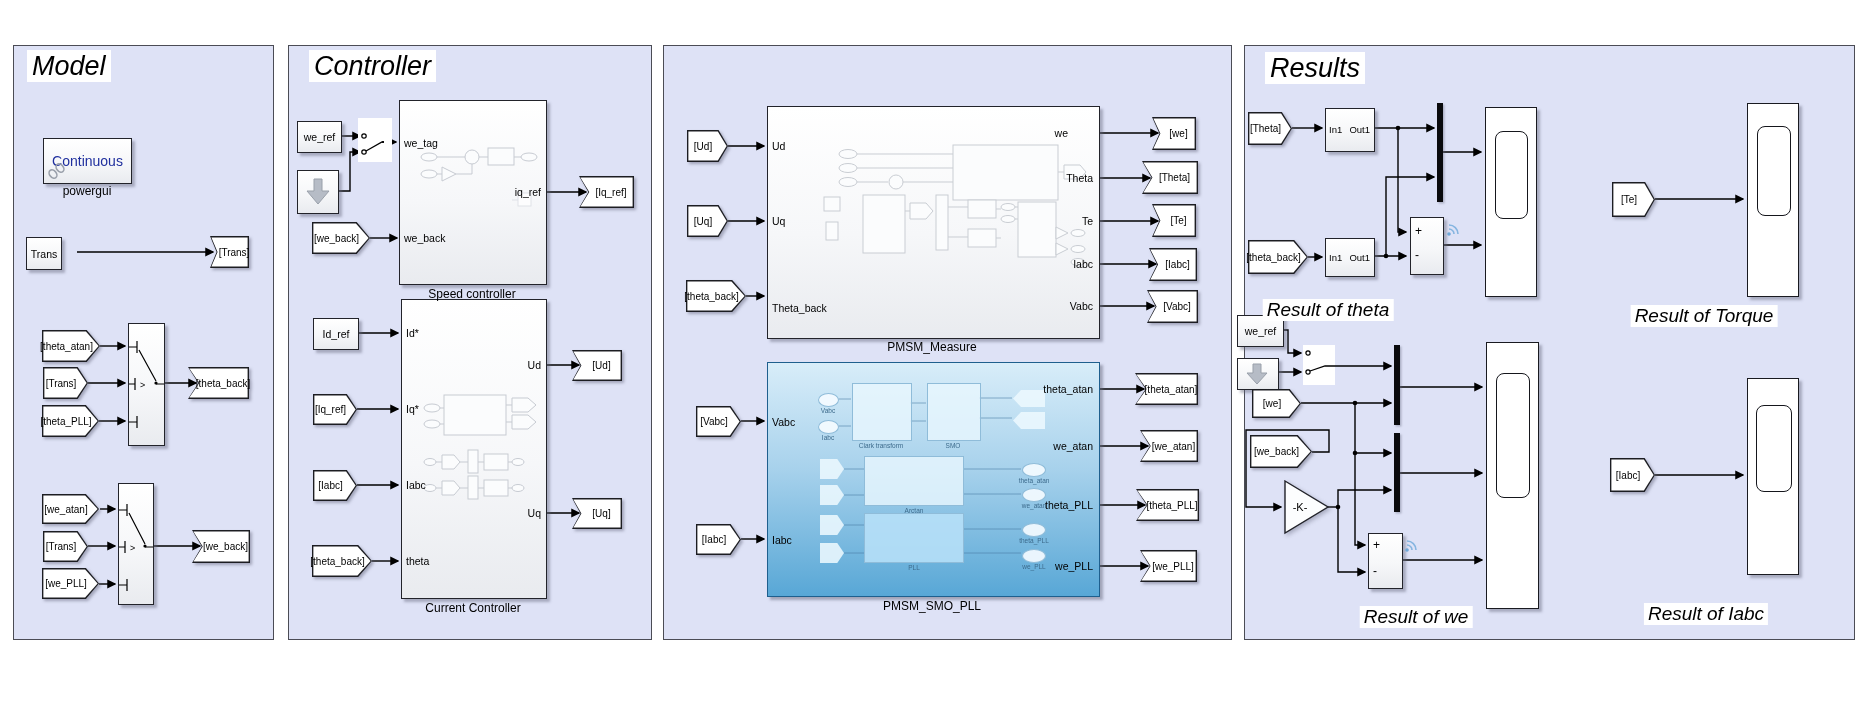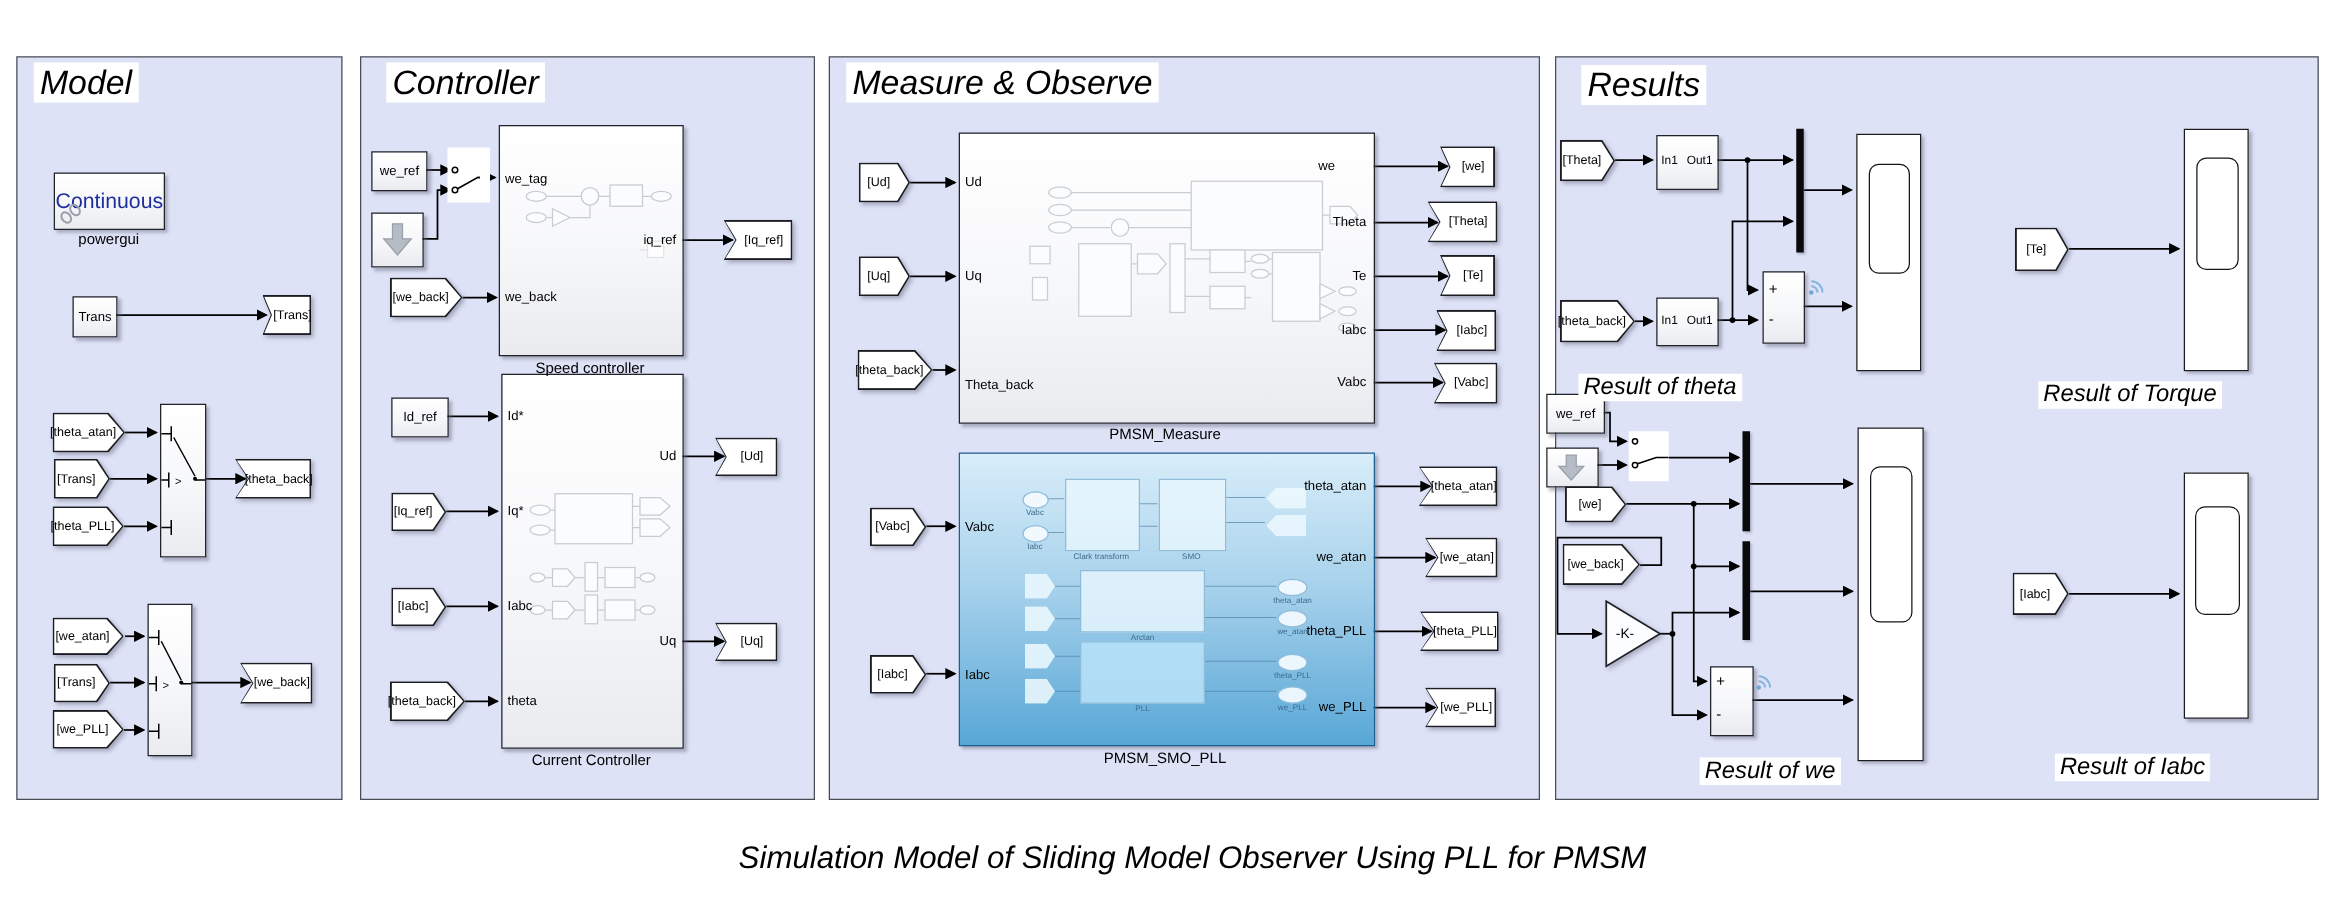--- a/index.html
+++ b/index.html
@@ -31,37 +31,36 @@
 .sblk.deep{background:rgba(183,224,248,.88)}
 .soval{position:absolute;background:rgba(244,251,255,.92);border:1px solid #8fbcd9;border-radius:50%}
 .spent{position:absolute;background:rgba(236,248,254,.88)}
 .spent.r{clip-path:polygon(0 0,72% 0,100% 50%,72% 100%,0 100%)}
 .spent.l{clip-path:polygon(0 50%,25% 0,100% 0,100% 100%,25% 100%)}
 .stx{position:absolute;font-size:6.5px;color:#3d6b8c;white-space:nowrap;transform:translateX(-50%)}
 .wire-layer{position:absolute;left:0;top:0;z-index:4;pointer-events:none}
 .w{fill:none;stroke:#000;stroke-width:1.4;marker-end:url(#ah)}
 .wn{fill:none;stroke:#000;stroke-width:1.4}
 .thumb{position:absolute;inset:0;pointer-events:none}
-.pg{color:#1f2f9e;font-size:17px}
+.pg{color:#1f2f9e;font-size:14px}
 .gtx{position:absolute;font-size:11px;color:#000;transform:translate(-50%,-50%);z-index:7}
 .sign{font-size:12px}
 </style>
 </head>
 <body>
 
 <div id="canvas">
 
   <div class="panel" style="left:13px;top:45px;width:259px;height:593px"></div>
   <div class="panel" style="left:288px;top:45px;width:362px;height:593px"></div>
   <div class="panel" style="left:663px;top:45px;width:567px;height:593px"></div>
   <div class="panel" style="left:1244px;top:45px;width:609px;height:593px"></div>
 
   <div class="sec" style="left:27px;top:50px">Model</div>
   <div class="sec" style="left:309px;top:50px">Controller</div>
-  <div class="sec" style="left:677px;top:50px">Measure &amp; Observe</div>
   <div class="sec" style="left:1265px;top:52px">Results</div>
 
   <svg class="wire-layer" width="1870" height="721">
     <defs>
       <marker id="ah" viewBox="0 0 10 10" refX="8.5" refY="5" markerWidth="6.5" markerHeight="6.5" orient="auto-start-reverse">
         <path d="M0 0 L10 5 L0 10 Z" fill="#000"></path>
       </marker>
     </defs>
 
     <path class="w" d="M77 252 H213"></path>
@@ -138,21 +137,21 @@
     <div class="ctr pg" style="position:absolute;inset:0">Continuous</div>
     <svg class="thumb" width="87" height="44">
       <g stroke="#9aa0ab" fill="none" stroke-width="1.6">
         <ellipse cx="9" cy="35" rx="3.4" ry="4.6" transform="rotate(-38 9 35)"></ellipse>
         <ellipse cx="16" cy="29" rx="3.4" ry="4.6" transform="rotate(-38 16 29)"></ellipse>
       </g>
     </svg>
   </div>
   <div class="lbl" style="left:87px;top:184px">powergui</div>
 
-  <div class="blk ctr" style="left:58px;top:237px;width:34px;height:31px">Trans</div>
+  <div class="blk ctr" style="left:26px;top:237px;width:34px;height:31px">Trans</div>
   <div class="tag goto" style="left:210px;top:236px;width:39px;height:32px">
     <div class="o"></div>
       <div class="i"></div>
       <div class="x">[Trans]</div>
   </div>
 
   <div class="tag from" style="left:42px;top:330px;width:58px;height:32px">
     <div class="o"></div>
       <div class="i"></div>
       <div class="x">[theta_atan]</div>
@@ -565,15 +564,14 @@
   <div class="tag from" style="left:1610px;top:458px;width:45px;height:34px">
     <div class="o"></div>
       <div class="i"></div>
       <div class="x">[Iabc]</div>
   </div>
   <div class="scope" style="left:1747px;top:378px;width:50px;height:195px">
     <div class="screen" style="left:8px;top:26px;width:34px;height:85px"></div>
   </div>
   <div class="res" style="left:1706px;top:603px">Result of Iabc</div>
 
-  <div class="cap" style="left:954px;top:672px">Simulation Model of Sliding Model Observer Using PLL for PMSM</div>
 
 </div>
 
 </body></html>

